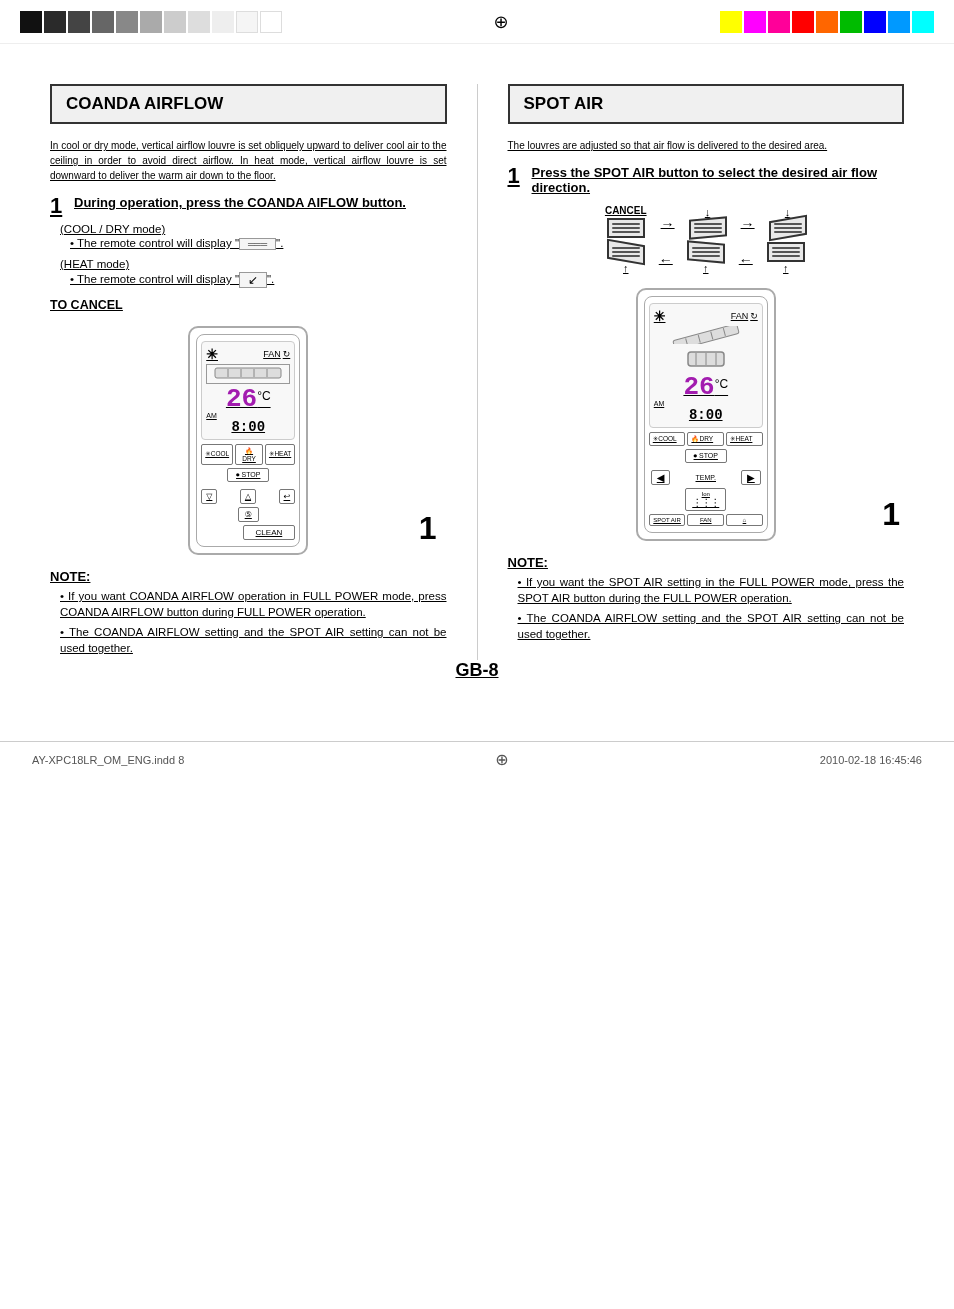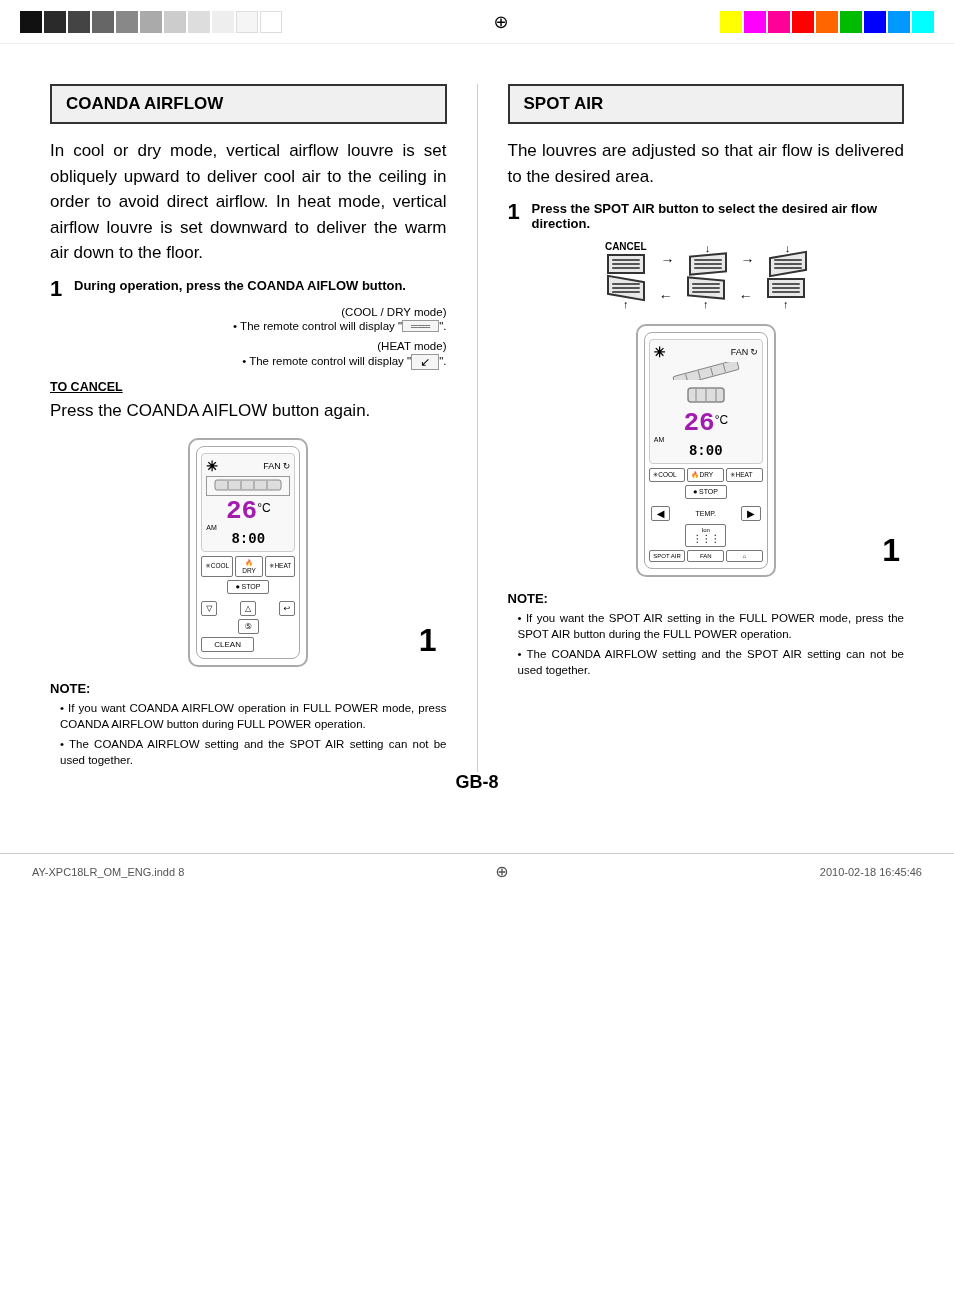--- a/index.html
+++ b/index.html
@@ -7,20 +7,21 @@
       background: #fff;
       font-family: Arial, sans-serif;
       width: 954px;
       min-height: 1309px;
       position: relative;
       overflow-x: hidden;
     }
 
     .page-content {
       padding: 40px 50px 30px 50px;
+      text-decoration: underline;
     }
 
     
     .two-col {
       display: flex;
       gap: 30px;
     }
     .col-left {
       flex: 1;
     }
@@ -35,21 +36,21 @@
       padding: 8px 14px;
       font-size: 17px;
       font-weight: bold;
       margin-bottom: 14px;
       display: inline-block;
       width: 100%;
     }
 
     
     .body-text {
-      font-size: 17px;
+      font-size: 10px;
       line-height: 1.5;
       text-align: justify;
       margin-bottom: 12px;
     }
 
     .step-heading {
       font-size: 13px;
       font-weight: bold;
       margin-bottom: 6px;
       display: flex;
@@ -59,21 +60,20 @@
     .step-num {
       font-size: 22px;
       font-weight: bold;
       line-height: 1;
       min-width: 18px;
     }
 
     .sub-section {
       margin-left: 10px;
       margin-bottom: 8px;
-      text-align: right;
     }
     .sub-label {
       font-size: 11.5px;
       margin-bottom: 2px;
     }
     .sub-bullet {
       font-size: 11.5px;
       margin-left: 10px;
     }
 
@@ -381,21 +381,20 @@
       </div>
 
       <div class="sub-section">
         <div class="sub-label">(HEAT mode)</div>
         <div class="sub-bullet">
           • The remote control will display "<span style="display:inline-block;border:1px solid #999;padding:0 8px;font-size:12px;background:#f5f5f5;vertical-align:middle;">↙</span>".
         </div>
       </div>
 
       <div class="to-cancel">TO CANCEL</div>
-      <p class="body-text">Press the COANDA AIFLOW button again.</p>
 
       
       <div class="remote-wrapper">
         <div class="remote">
           <div class="remote-inner">
 
             <div class="lcd-display">
               <div class="lcd-top-icons">
                 <span class="lcd-snowflake">✳</span>
                 <span class="lcd-fan">FAN <span>↻</span></span>
@@ -427,21 +426,21 @@
             <div style="height:4px;"></div>
 
             <div class="nav-buttons">
               <div class="nav-btn">▽</div>
               <div class="nav-btn">△</div>
               <div class="nav-btn">↩</div>
             </div>
             <div class="icon-btn-row">
               <div class="icon-btn">⑤</div>
             </div>
-            <div style="display:flex;justify-content:flex-start;">
+            <div style="display:flex;justify-content:flex-end;">
               <div class="clean-btn">CLEAN</div>
             </div>
           </div>
         </div>
 
         <div class="step-badge" style="position:absolute;right:10px;bottom:8px;font-size:32px;font-weight:bold;">1</div>
       </div>
 
       
       <div class="note-section">

